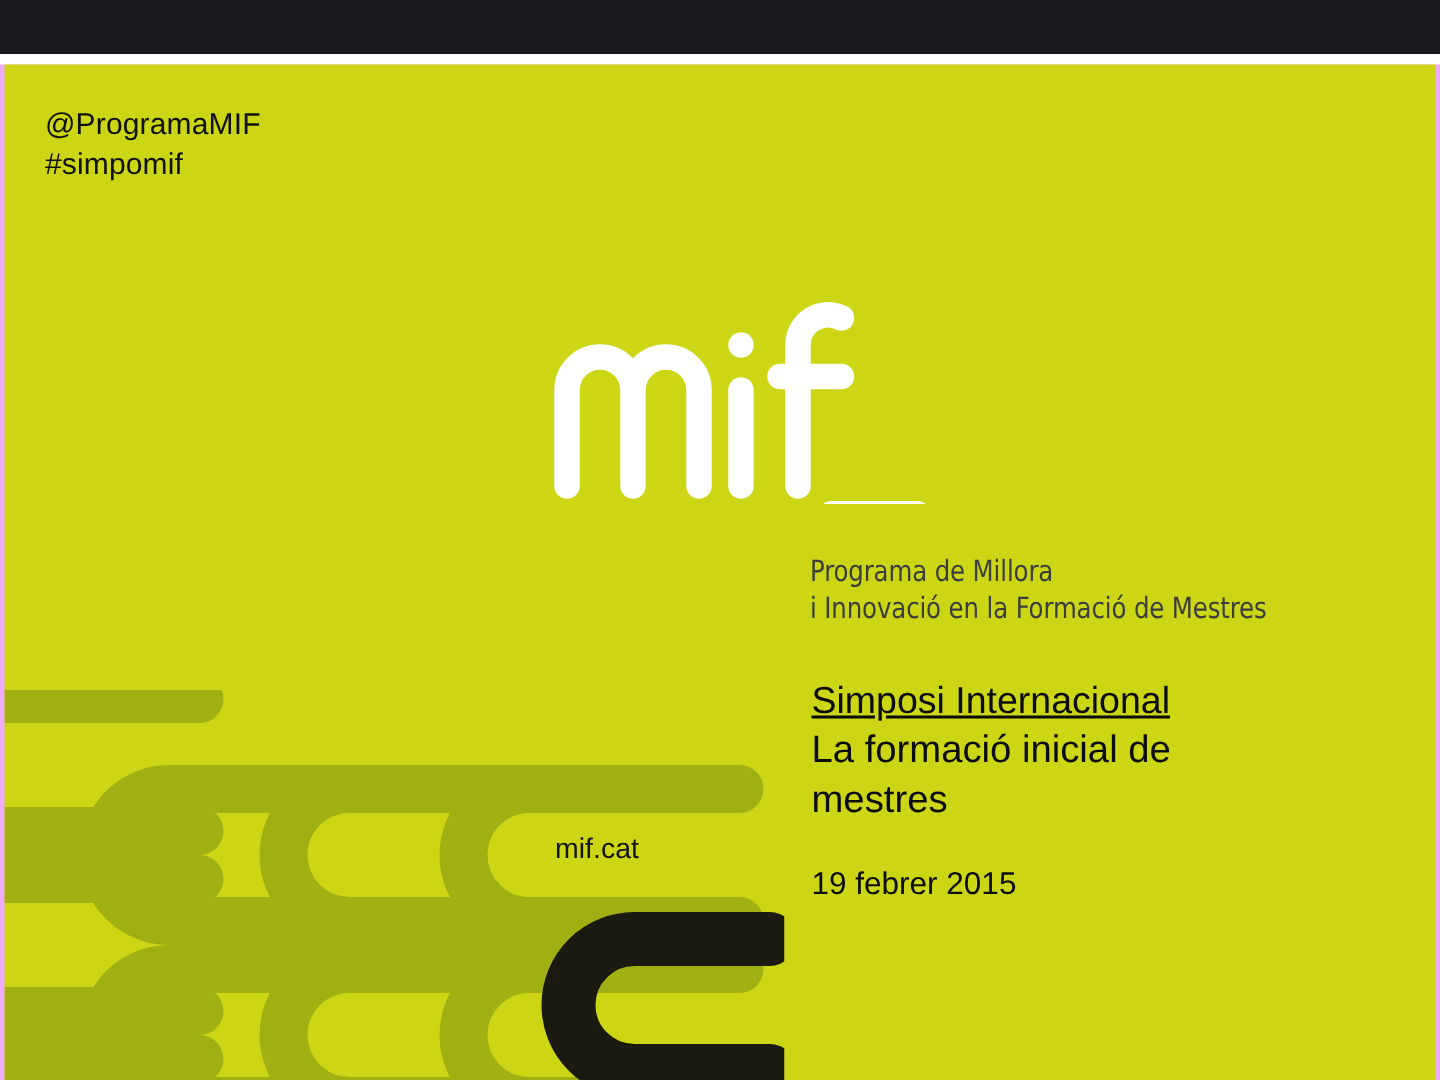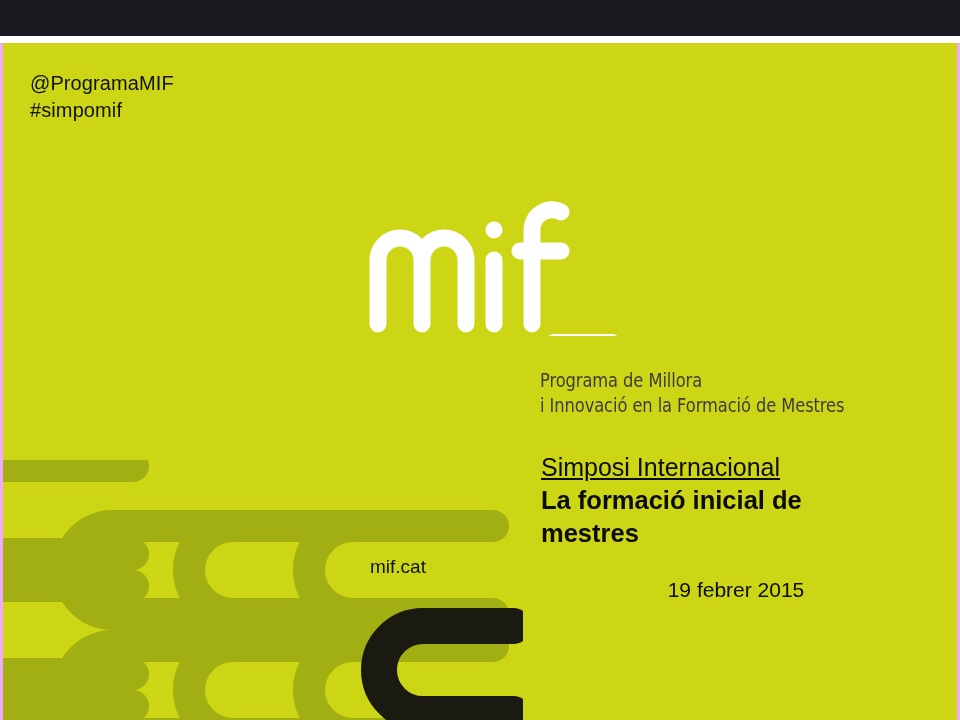--- a/index.html
+++ b/index.html
@@ -130,29 +130,28 @@
   }
   #title-kicker {
     font-size: 25px;
     line-height: 33px;
     font-weight: normal;
     text-decoration: underline;
   }
   #title-main {
     font-size: 25.5px;
     line-height: 33px;
-    font-weight: bold;
+    font-weight: normal;
     white-space: pre-line;
   }
   #title-date {
     margin-top: 27px;
     font-size: 21px;
     line-height: 26px;
     font-weight: normal;
-    text-align: center;
   }
 </style>
 </head>
 <body>
 
 <div id="slide">
 
   <div id="topbar"></div>
   <div id="topgap"></div>
 

